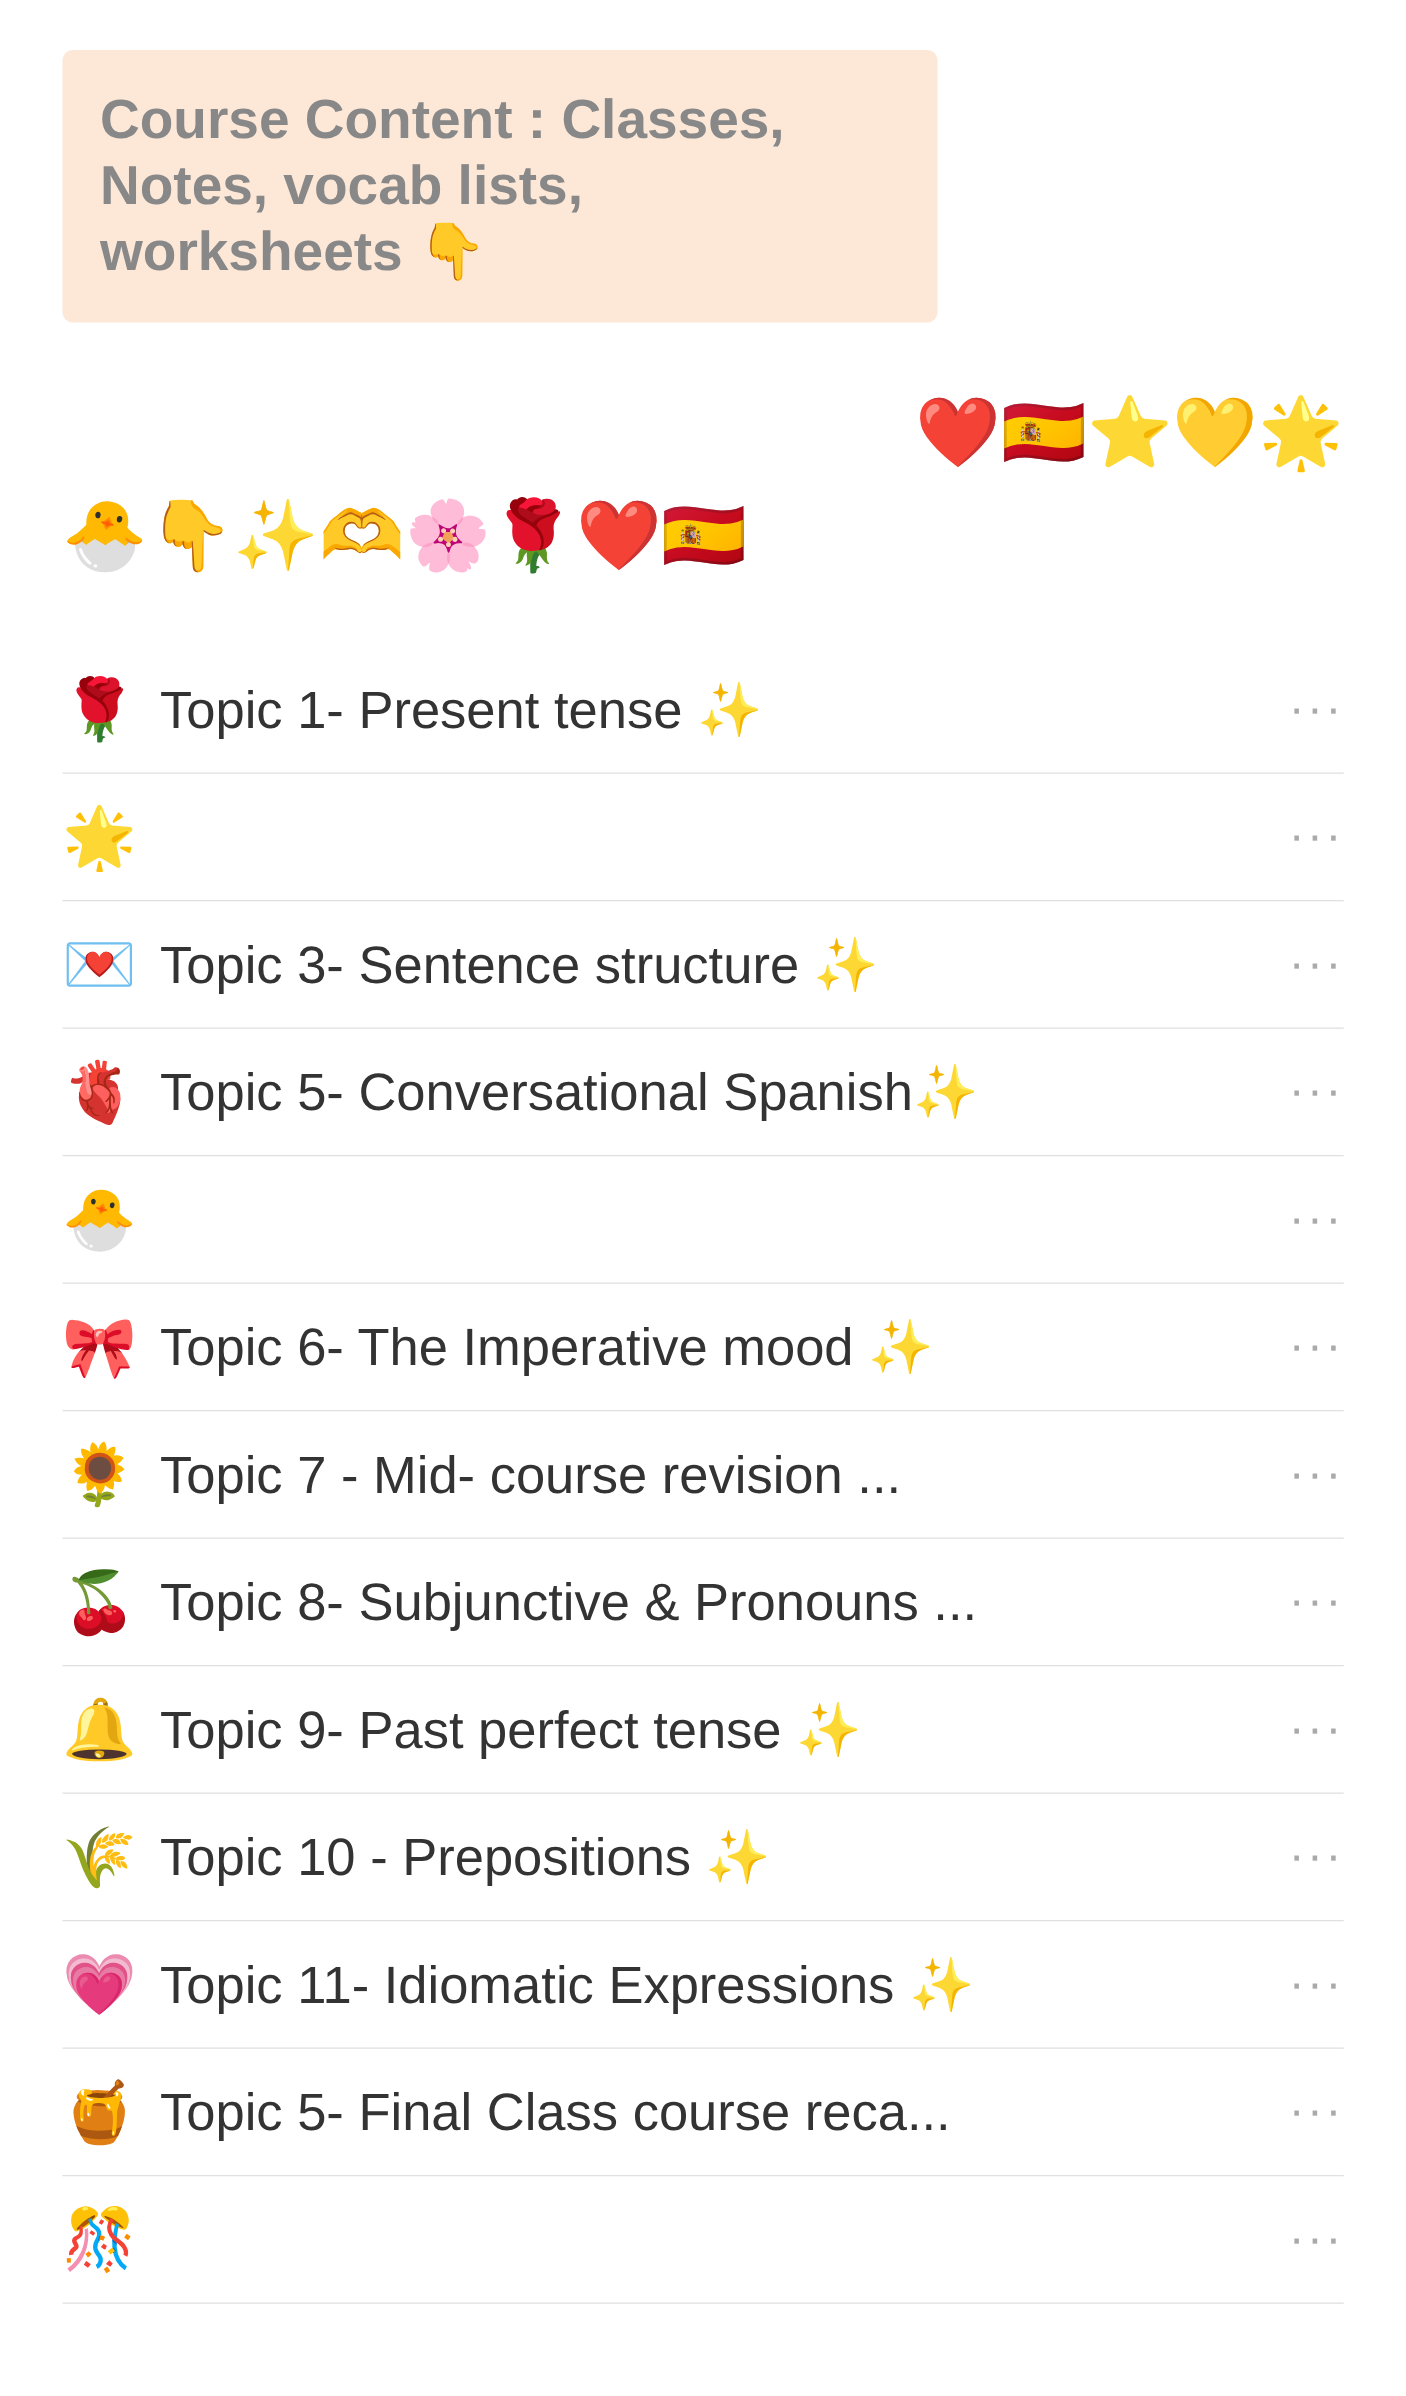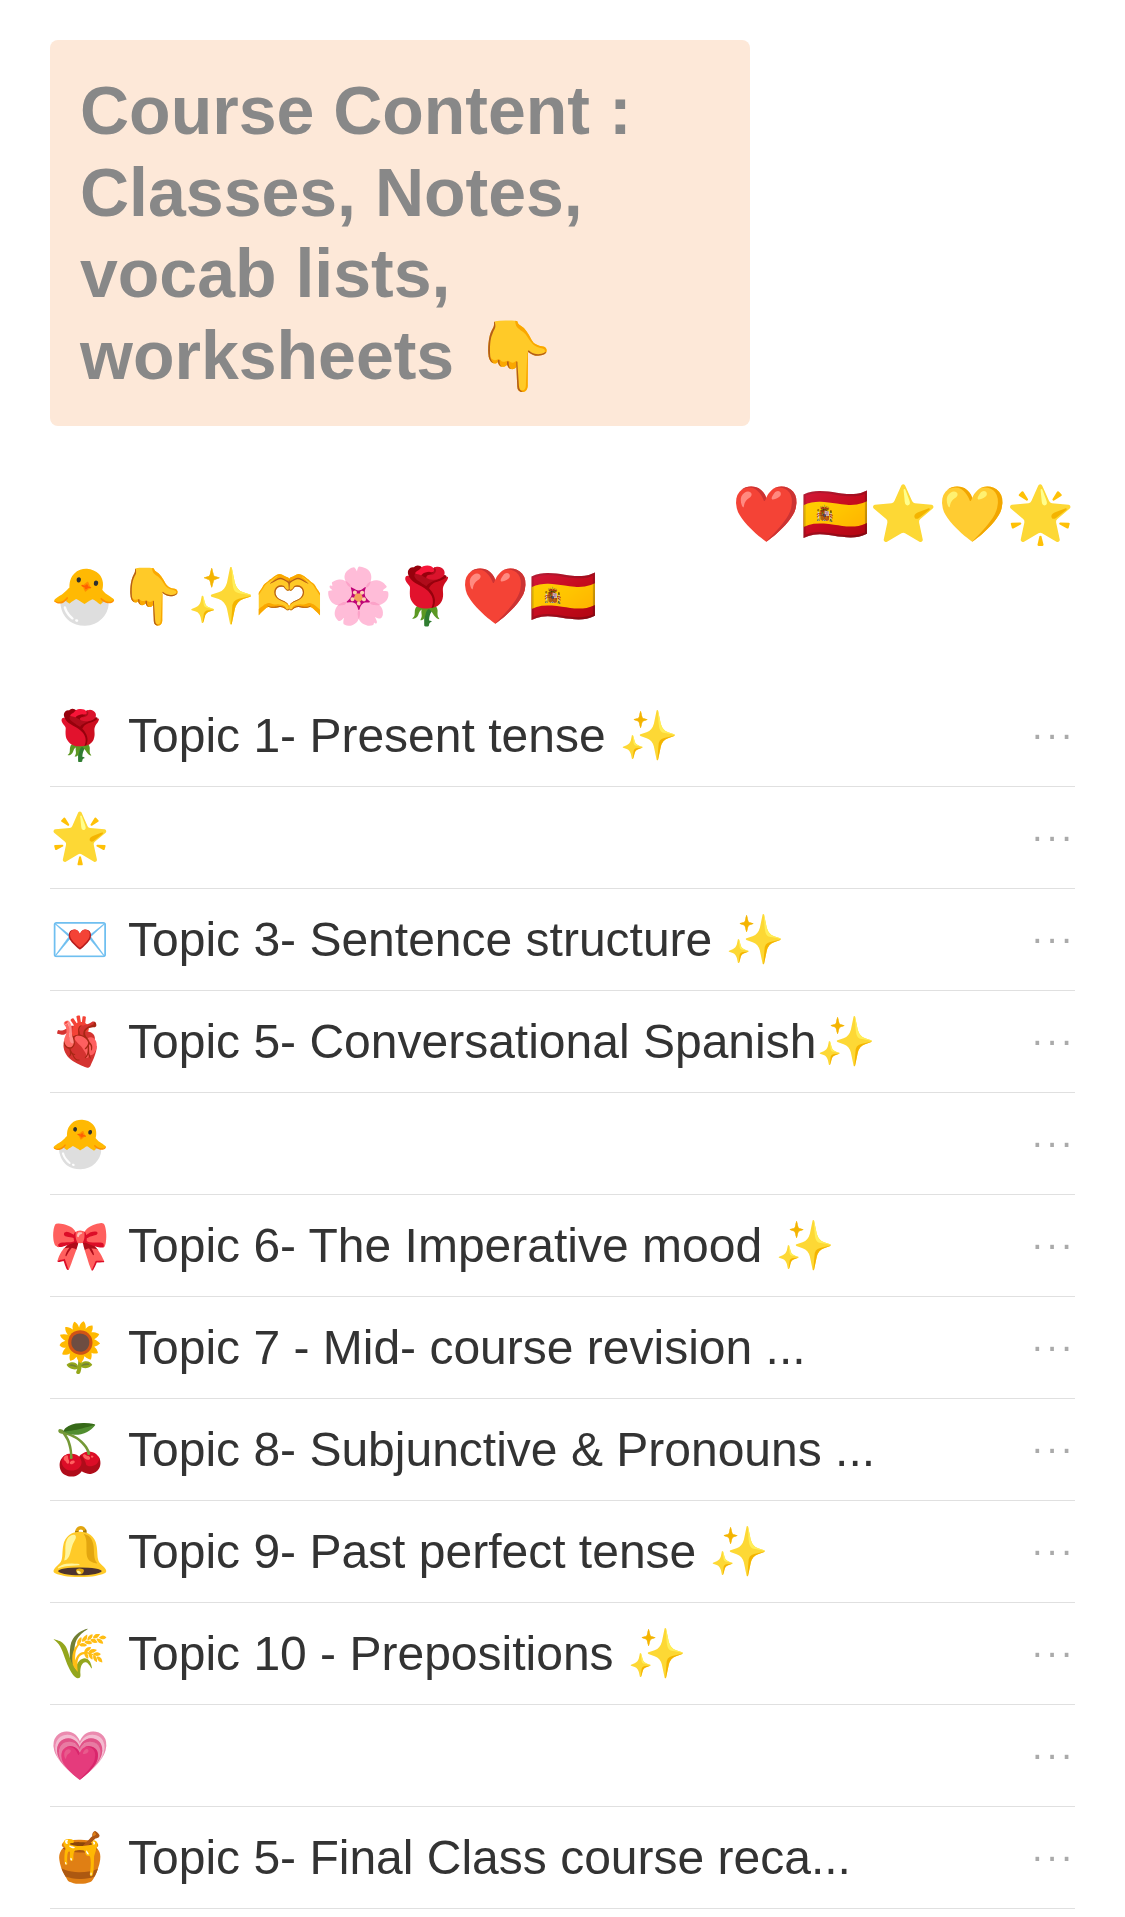--- a/index.html
+++ b/index.html
@@ -19,21 +19,21 @@
     .header-section {
       background-color: #fde8d8;
       margin: 40px 50px 0 50px;
       padding: 30px 30px 30px 30px;
       border-radius: 8px;
       display: inline-block;
       max-width: 700px;
     }
 
     .header-title {
-      font-size: 68px;
+      font-size: 44px;
       font-weight: 600;
       color: #888888;
       line-height: 1.2;
     }
 
     .emoji-section {
       margin: 50px 50px 0 50px;
       font-size: 55px;
       line-height: 1.4;
     }
@@ -69,21 +69,21 @@
     }
 
     .topic-emoji {
       font-size: 48px;
       width: 60px;
       text-align: center;
       flex-shrink: 0;
     }
 
     .topic-label {
-      font-size: 48px;
+      font-size: 42px;
       color: #333333;
       font-weight: 400;
     }
 
     .topic-more {
       font-size: 38px;
       color: #aaaaaa;
       letter-spacing: 2px;
       padding-left: 20px;
       flex-shrink: 0;
@@ -168,20 +168,21 @@
     <li class="topic-item">
       <div class="topic-left">
         <span class="topic-emoji">🌾</span>
         <span class="topic-label">Topic 10 - Prepositions ✨</span>
       </div>
       <span class="topic-more">···</span>
     </li>
     <li class="topic-item">
       <div class="topic-left">
         <span class="topic-emoji">💗</span>
+        <span class="topic-label">Topic 11- Idiomatic Expressions ✨</span>
       </div>
       <span class="topic-more">···</span>
     </li>
     <li class="topic-item">
       <div class="topic-left">
         <span class="topic-emoji">🍯</span>
         <span class="topic-label">Topic 5- Final Class course reca...</span>
       </div>
       <span class="topic-more">···</span>
     </li>

